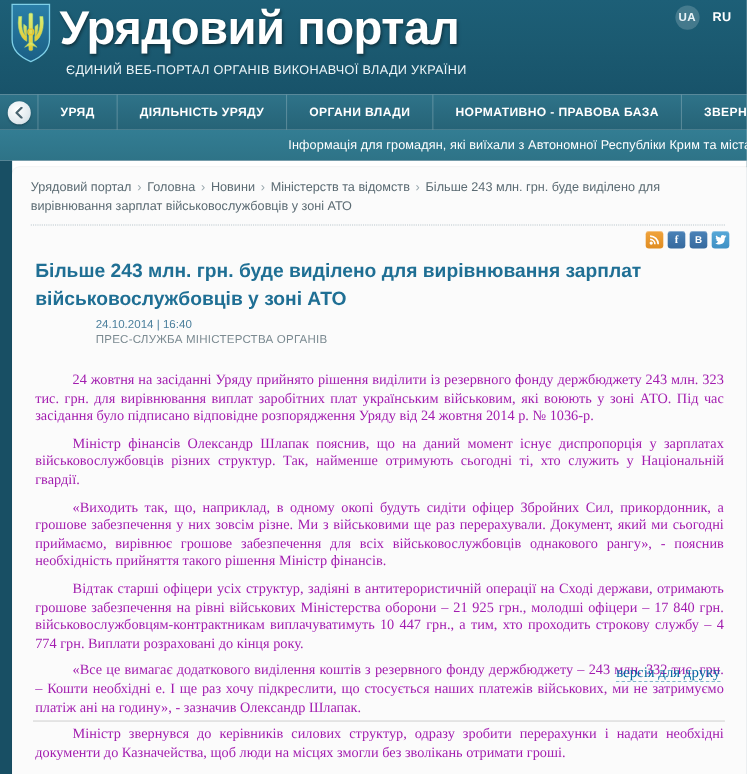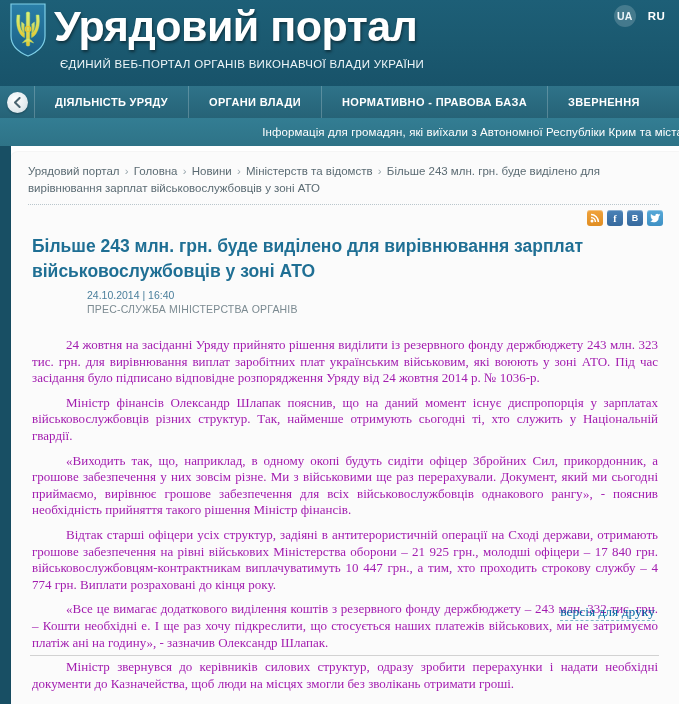--- a/index.html
+++ b/index.html
@@ -336,20 +336,21 @@
 </div>
 
 <div class="nav">
   <div class="nav-arrow">
     <div class="nav-arrow-circle">
       <svg width="9" height="11" viewBox="0 0 9 11">
         <path d="M6.6 1 L2 5.5 L6.6 10" fill="none" stroke="#4a6470" stroke-width="2" stroke-linecap="round" stroke-linejoin="round"></path>
       </svg>
     </div>
   </div>
+  <div class="nav-item">УРЯД</div>
   <div class="nav-item">ДІЯЛЬНІСТЬ УРЯДУ</div>
   <div class="nav-item">ОРГАНИ ВЛАДИ</div>
   <div class="nav-item">НОРМАТИВНО - ПРАВОВА БАЗА</div>
   <div class="nav-item">ЗВЕРНЕННЯ</div>
 </div>
 
 <div class="notice">
   <div class="notice-text">Інформація для громадян, які виїхали з Автономної Республіки Крим та міста Севастополя</div>
 </div>
 

